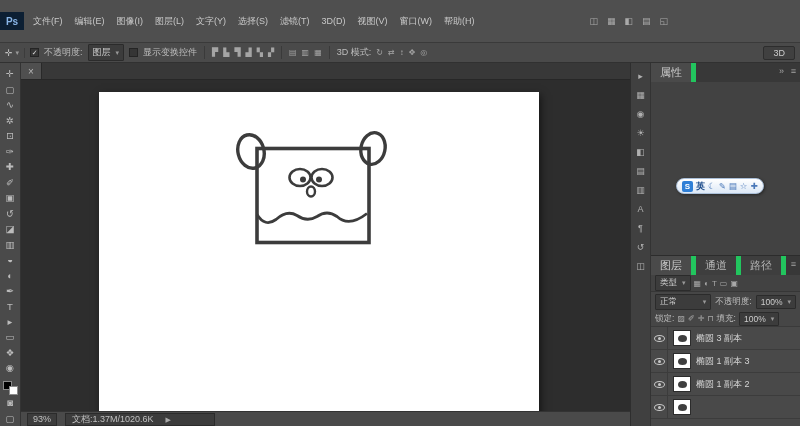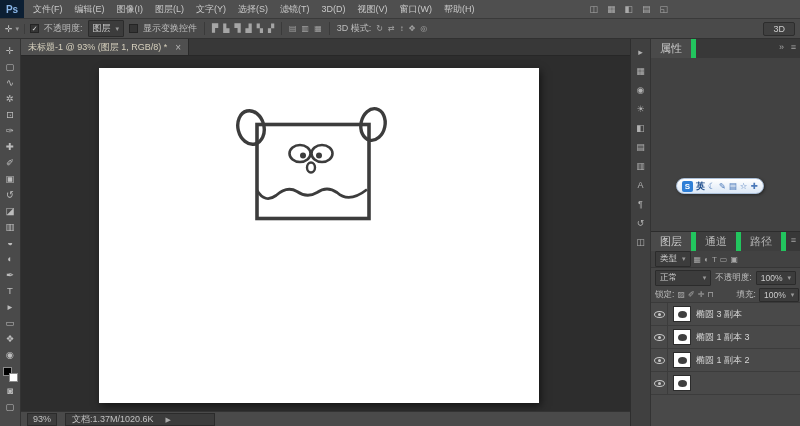--- a/index.html
+++ b/index.html
@@ -3,21 +3,21 @@
 <meta charset="utf-8">
 <style>
   * { box-sizing:border-box; margin:0; padding:0; }
   html,body { width:800px; height:426px; overflow:hidden; background:#2d2d2d;
     font-family:"Liberation Sans","DejaVu Sans",sans-serif; }
   .app { position:relative; width:800px; height:426px; display:flex; flex-direction:column; color:#c8c8c8; }
 
   
   .menubar { flex:0 0 18px; background:#4f4f4f; border-bottom:1px solid #3a3a3a; display:flex; align-items:center; font-size:9px; }
   .ps-logo { width:24px; height:18px; background:#0c1f33; color:#8ab6e8; font-weight:bold; font-size:10px; display:flex; align-items:center; justify-content:center; margin-right:3px; }
-  .menu-item { padding:0 6px; line-height:18px; white-space:nowrap; }
+  .menu-item { padding:12px 6px; line-height:18px; white-space:nowrap; }
   .mb-right { margin-left:auto; margin-right:132px; display:flex; gap:9px; color:#aaa; font-size:9px; }
 
   
   .optionsbar { flex:0 0 20px; background:#4a4a4a; border-bottom:1px solid #313131; display:flex; align-items:center; font-size:9px; padding:0 5px; gap:5px; color:#bdbdbd; }
   .tool-preset { display:flex; align-items:center; gap:3px; padding-right:5px; border-right:1px solid #3c3c3c; }
   .caret { font-size:7px; color:#999; }
   .cb { width:9px; height:9px; background:#353535; border:1px solid #242424; display:inline-flex; align-items:center; justify-content:center; font-size:7px; color:#ddd; line-height:1; }
   .dd { background:#3c3c3c; border:1px solid #2b2b2b; border-radius:1px; padding:1px 4px; display:inline-flex; align-items:center; gap:5px; color:#ccc; white-space:nowrap; }
   .vdiv { width:1px; height:13px; background:#3a3a3a; margin:0 2px; }
   .opt-icon { font-size:8px; color:#a5a5a5; }
@@ -174,21 +174,20 @@
         <span class="fg-swatch"></span>
         <span class="bg-swatch"></span>
       </span>
       <span class="tool">◙</span>
       <span class="tool">▢</span>
     </div>
 
     <div class="doc-col">
       <div class="tabbar">
         <div class="tab">
-          <span>未标题-1 @ 93% (图层 1, RGB/8) *</span>
           <span class="tab-close">×</span>
         </div>
       </div>
       <div class="canvas-area">
         <div class="canvas">
           <svg viewBox="0 0 440 334">
             <g fill="none" stroke="#3c3c3c">
               <rect x="158" y="56" width="112" height="94" stroke-width="3.6"></rect>
               <ellipse cx="152" cy="59" rx="13" ry="17" transform="rotate(-14 152 59)" stroke-width="3.4"></ellipse>
               <ellipse cx="274" cy="56" rx="12" ry="16" transform="rotate(12 274 56)" stroke-width="3.4"></ellipse>
@@ -265,21 +264,21 @@
               <span>100%</span>
               <span class="caret">▾</span>
             </span>
           </div>
           <div class="lp-lock">
             <span class="small-label">锁定:</span>
             <span class="lp-icon">▨</span>
             <span class="lp-icon">✐</span>
             <span class="lp-icon">✛</span>
             <span class="lp-icon">⊓</span>
-            <span class="small-label" style="margin-left:20px;">填充:</span>
+            <span class="small-label" style="margin-left:0;">填充:</span>
             <span class="dd">
               <span>100%</span>
               <span class="caret">▾</span>
             </span>
           </div>
           <div class="layer-list">
             <div class="layer-row">
               <span class="eye-cell">
                   <span class="eye">
                     <i></i>

